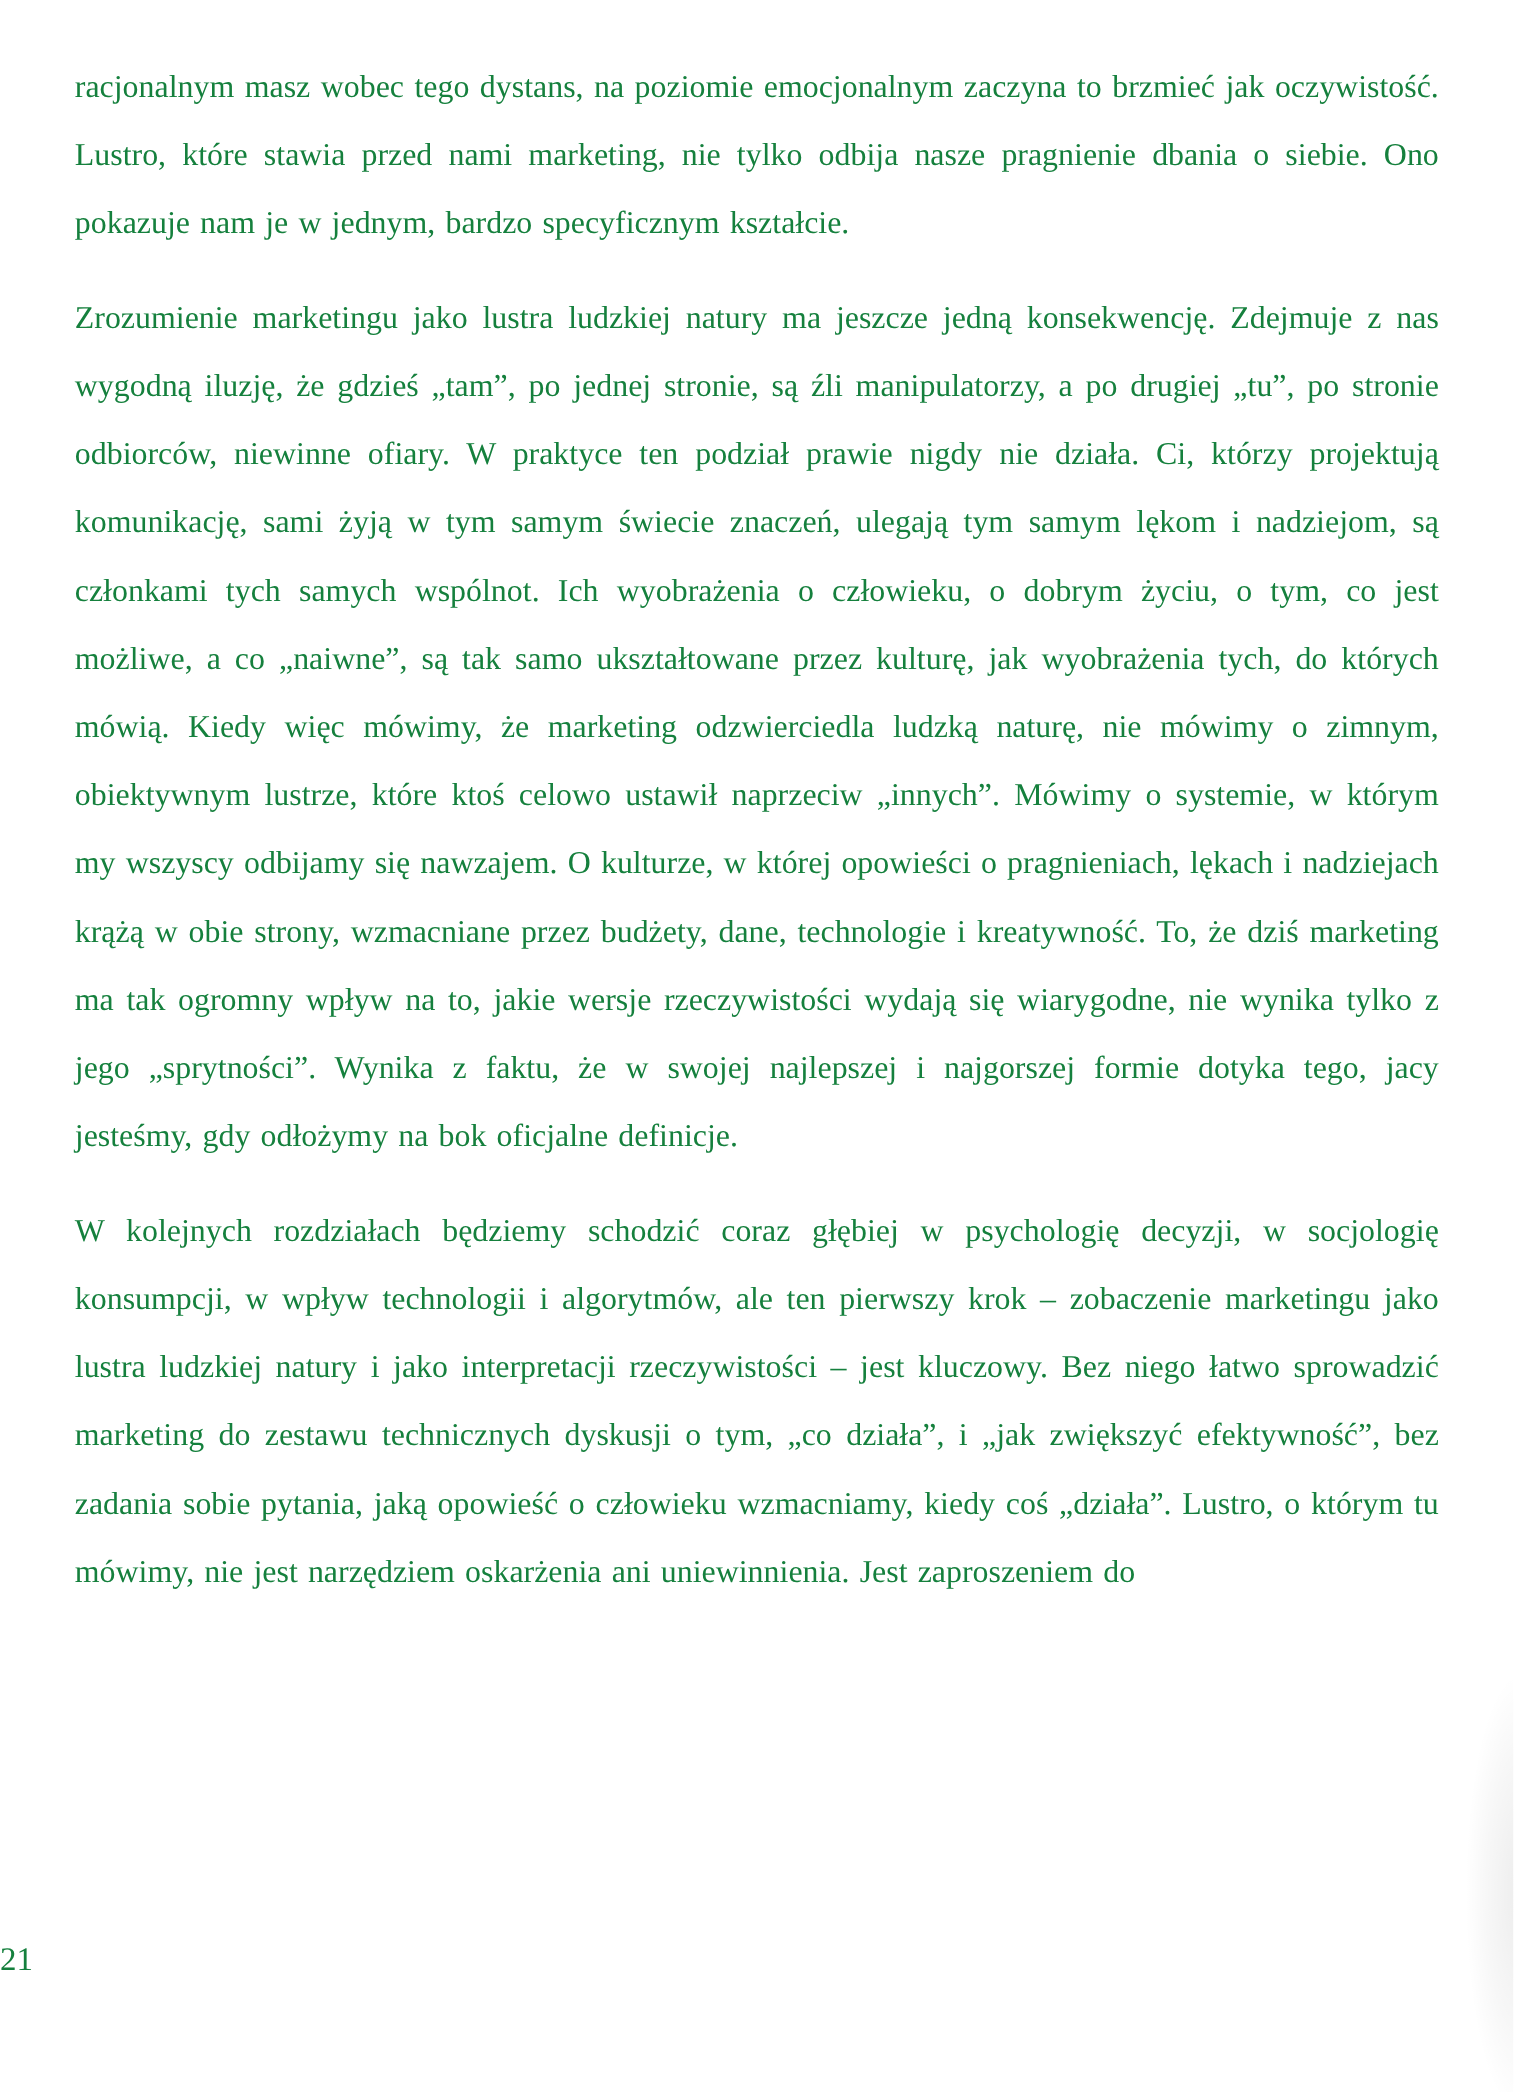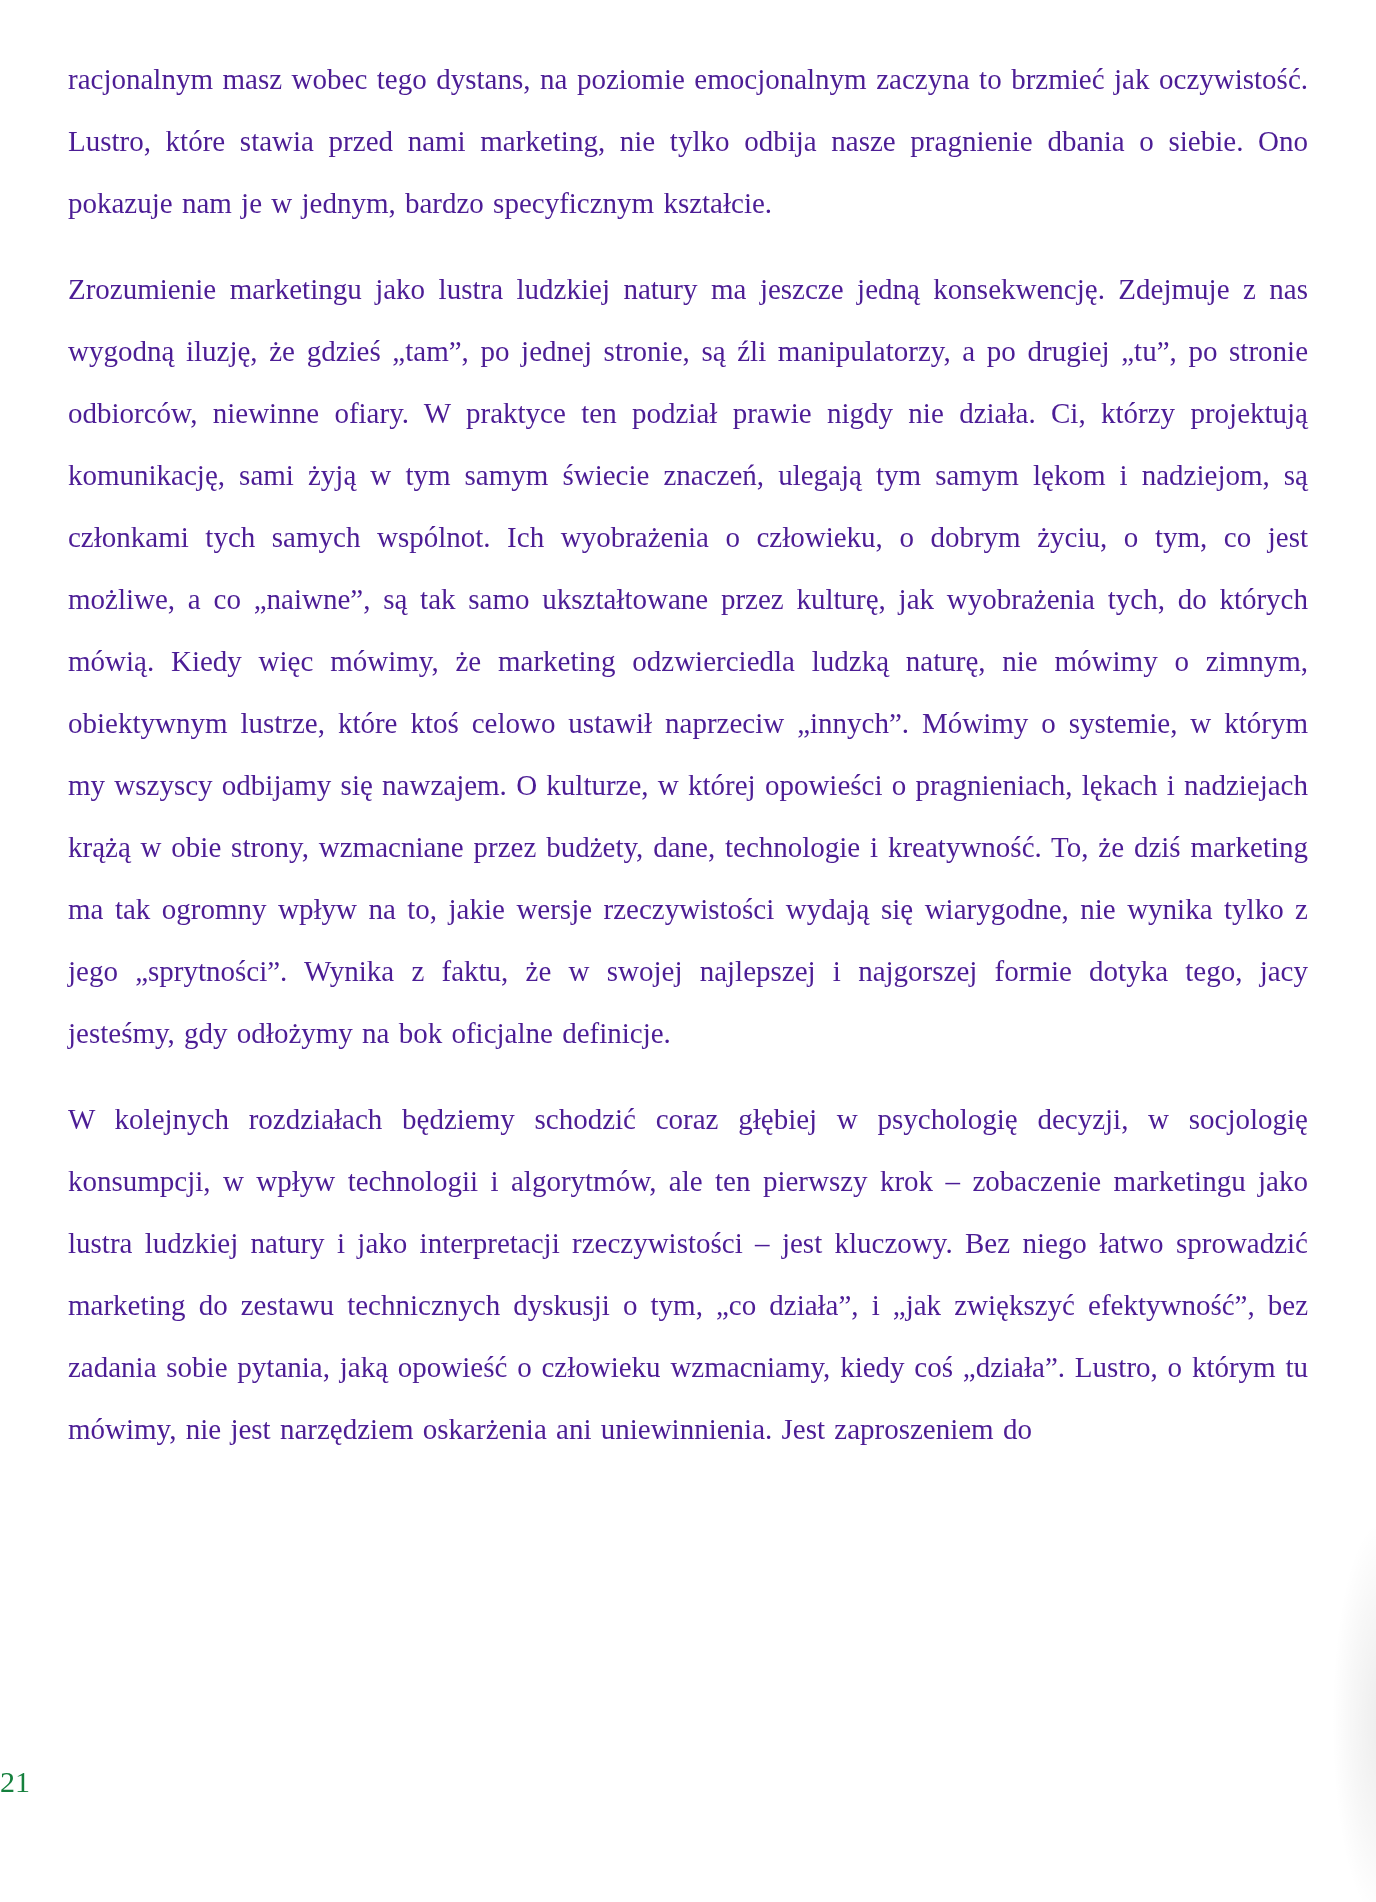--- a/index.html
+++ b/index.html
@@ -17,21 +17,21 @@
   .content {
     position: absolute;
     left: 68px;
     top: 48px;
     width: 1240px;
   }
   .content p {
     font-family: "Liberation Serif", "DejaVu Serif", serif;
     font-size: 29px;
     line-height: 62px;
-    color: #4c1d95;
+    color: #15803d;
     text-align: justify;
     text-justify: inter-word;
     margin: 0 0 24px 0;
     word-spacing: 2px;
   }
   .page-number {
     position: absolute;
     top: 1762px;
     left: 0;
     width: 100%;

